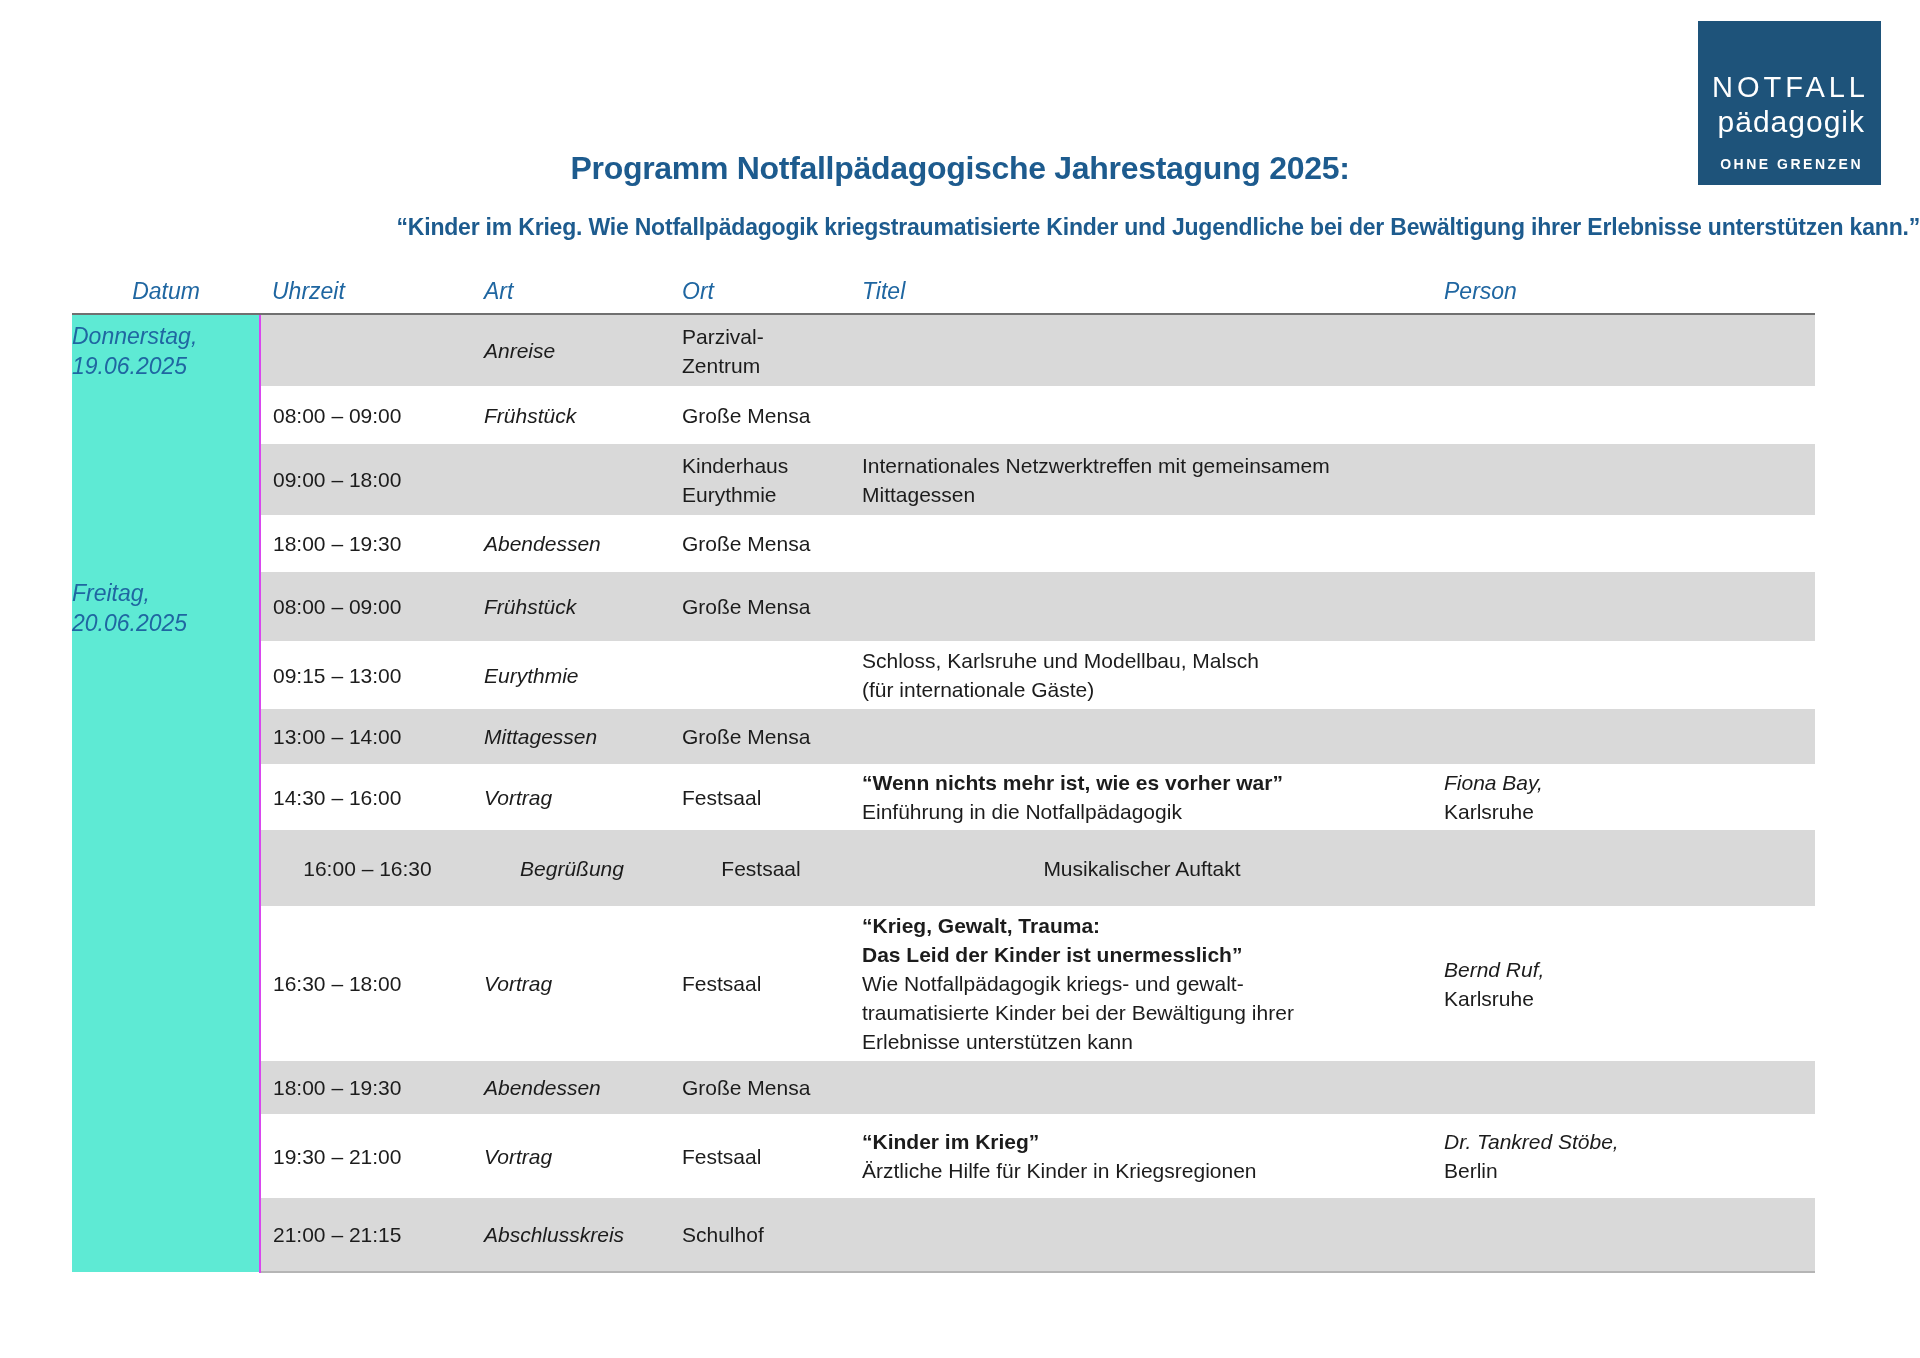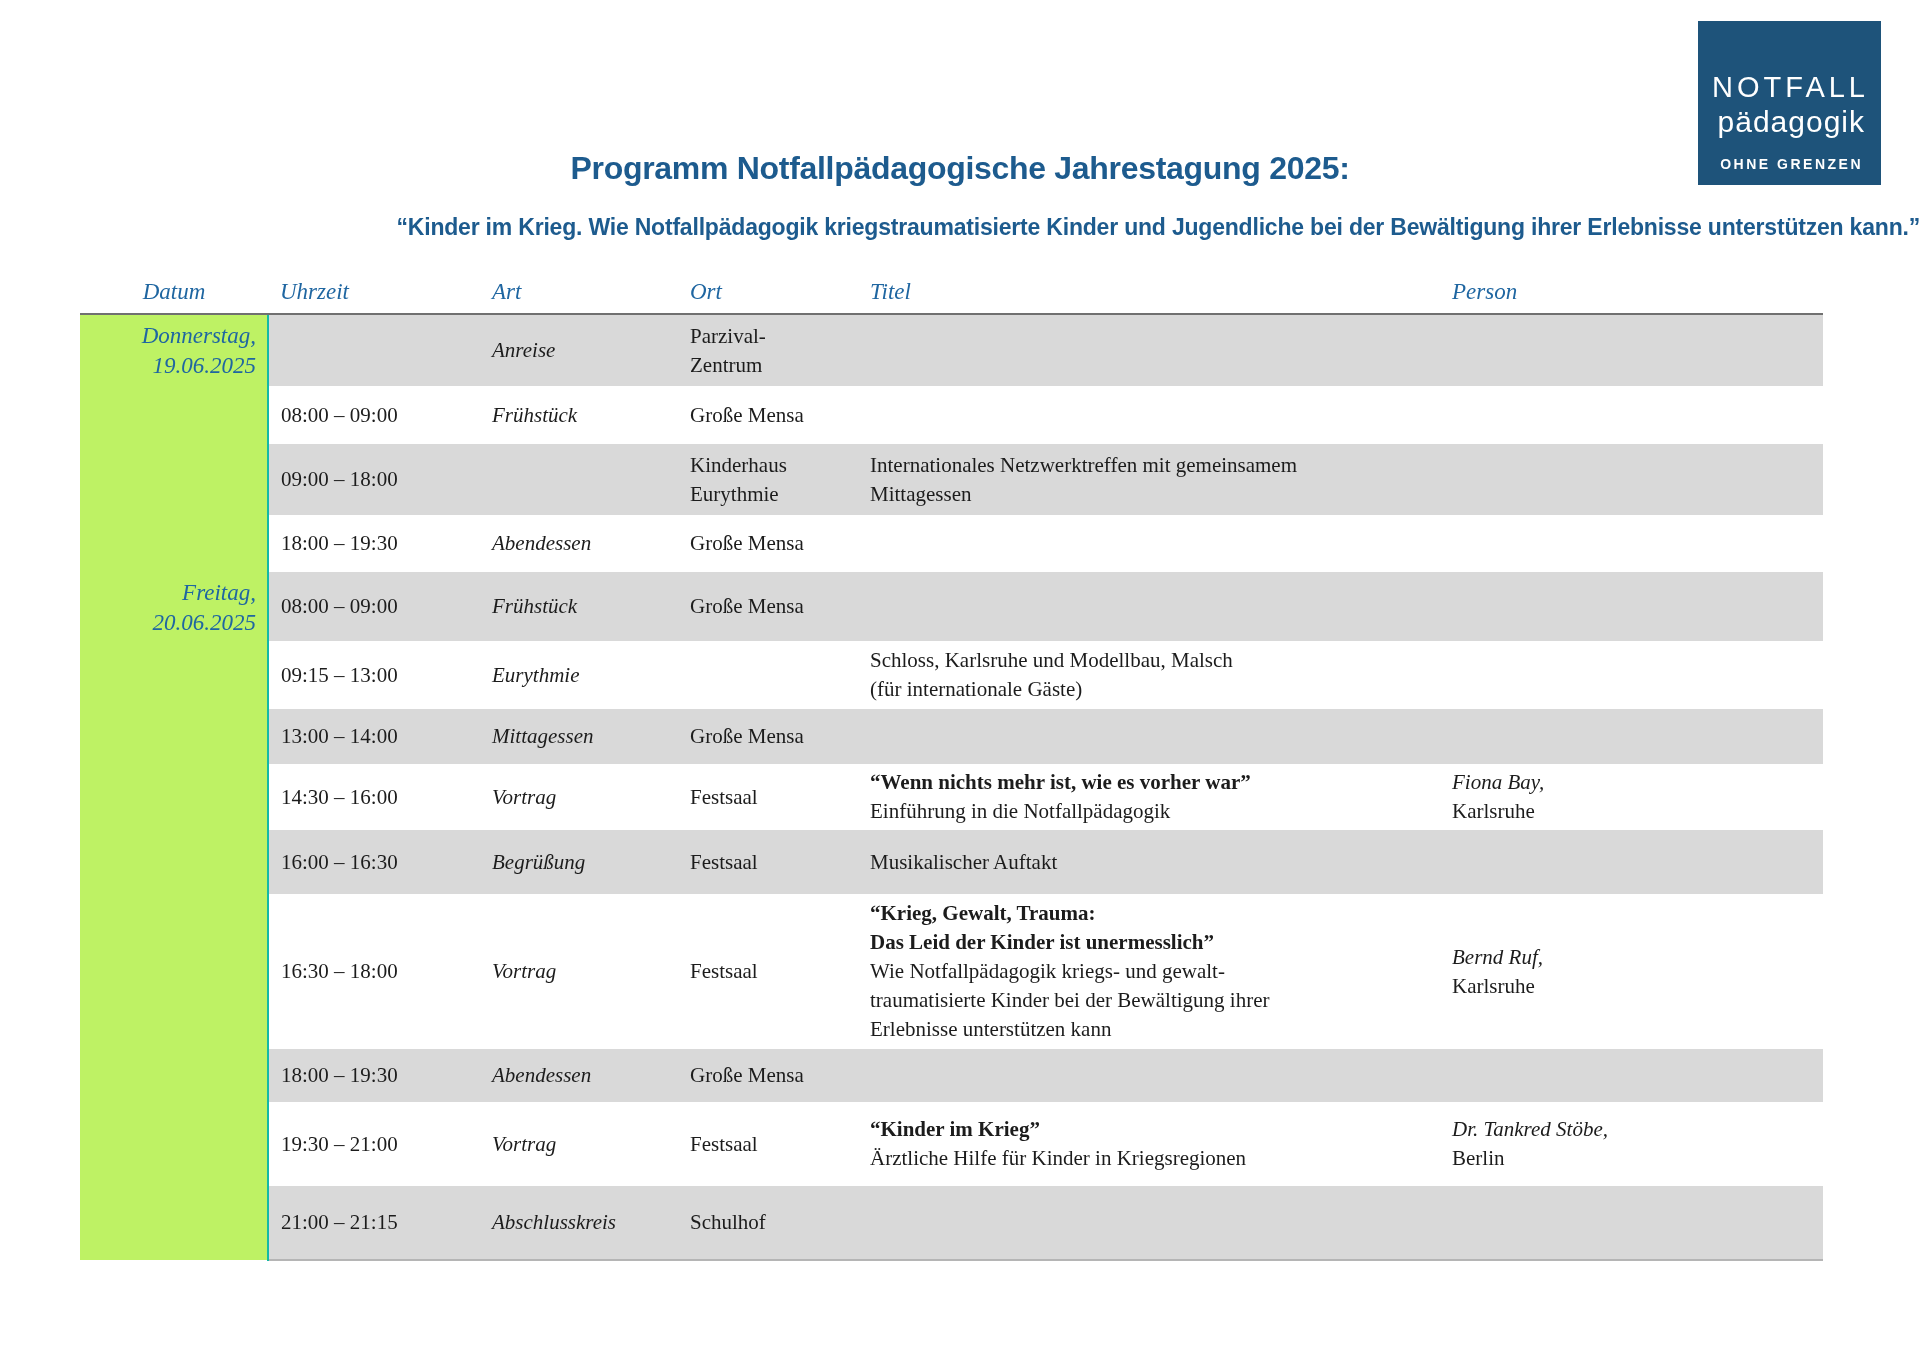--- a/index.html
+++ b/index.html
@@ -25,38 +25,38 @@
     letter-spacing:-0.3px;
   }
   .subtitle {
     position:absolute; top:214px; left:0; width:1920px;
     text-align:right; font-size:23px; font-weight:bold; color:#1d5b8e;
     letter-spacing:-0.2px;
   }
 
   
   table.program {
-    position:absolute; left:80px; top:262px; width:1743px;
-    border-collapse:collapse; table-layout:fixed;font-family:Liberation Serif, serif;
+    position:absolute; left:72px; top:262px; width:1743px;
+    border-collapse:collapse; table-layout:fixed;
   }
   table.program thead th {
     height:43px; vertical-align:bottom; padding:0 0 8px 12px;
     font-weight:normal; font-style:italic; font-size:23px; color:#1f66a1;
     text-align:left; border-bottom:2px solid #707070;
   }
   table.program thead th.h-datum { text-align:center; padding-left:0; }
 
   table.program tbody td {
     vertical-align:middle; padding:4px 10px 4px 12px;
     font-size:21px; line-height:29px; color:#1c1c1c;
   }
   table.program tbody tr.shade td:not(.datum) { background:#d9d9d9; }
   table.program tbody td.datum {
-    background:#bef264; border-right:2px solid #14b8a6;
-    text-align:right; padding:6px 11px 0 0;
+    background:#5eead4; border-right:2px solid #d946ef;
+    text-align:left; padding:6px 11px 0 0;
     color:#1f66a1; font-style:italic; font-size:23px; line-height:30px;
     vertical-align:top;
   }
   table.program tbody td.art-cell { font-style:italic; }
   table.program tbody td.bottom { border-bottom:2px solid #b5b5b5; }
   .t-bold { font-weight:bold; }
   .p-name { font-style:italic; }
 </style>
 </head>
 <body>
@@ -143,21 +143,21 @@
           <td></td>
           <td></td>
         </tr>
         <tr style="height: 62px;">
           <td>14:30 – 16:00</td>
           <td class="art-cell">Vortrag</td>
           <td>Festsaal</td>
           <td><span class="t-bold">“Wenn nichts mehr ist, wie es vorher war”</span><br>Einführung in die Notfallpädagogik</td>
           <td><span class="p-name">Fiona Bay,</span><br>Karlsruhe</td>
         </tr>
-        <tr class="shade" style="height: 64px;">
+        <tr class="shade" style="height: 76px; text-align: center;">
           <td>16:00 – 16:30</td>
           <td class="art-cell">Begrüßung</td>
           <td>Festsaal</td>
           <td>Musikalischer Auftakt</td>
           <td></td>
         </tr>
         <tr style="height: 155px;">
           <td>16:30 – 18:00</td>
           <td class="art-cell">Vortrag</td>
           <td>Festsaal</td>

